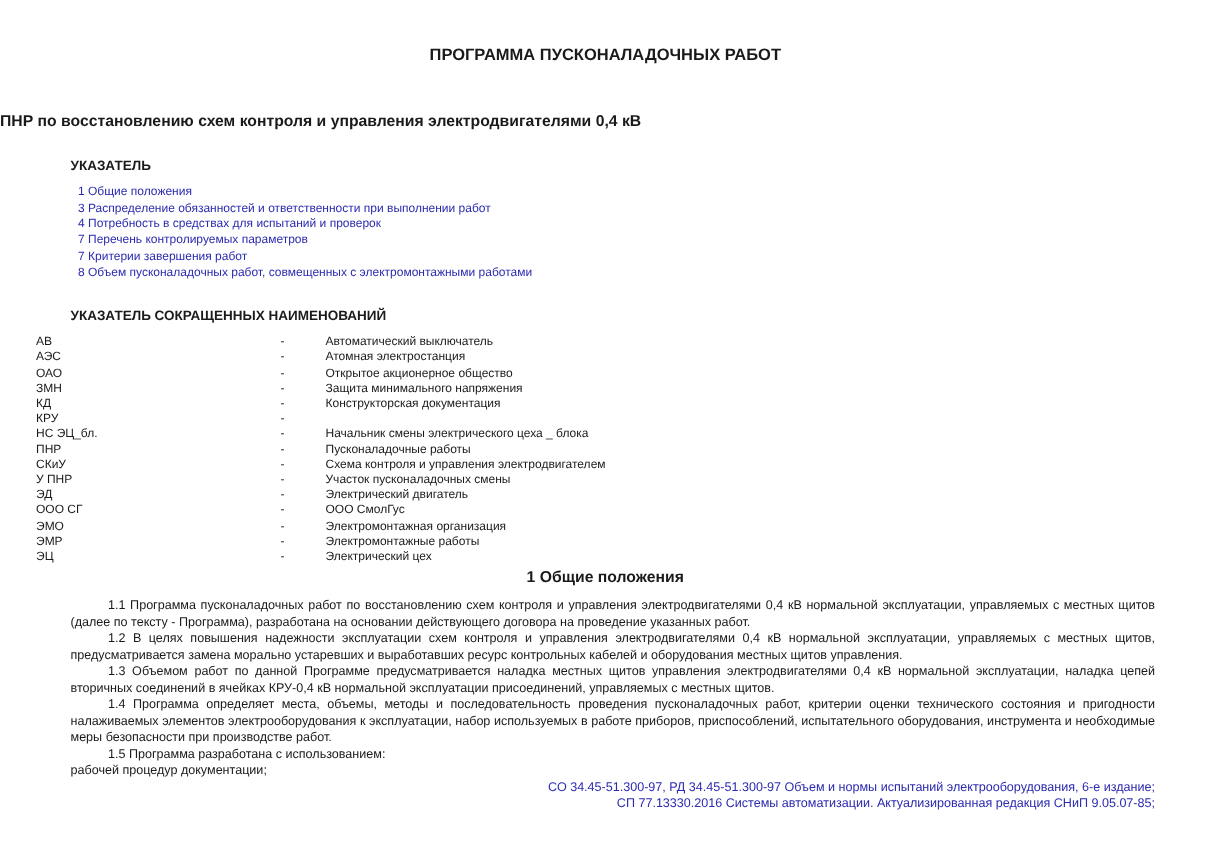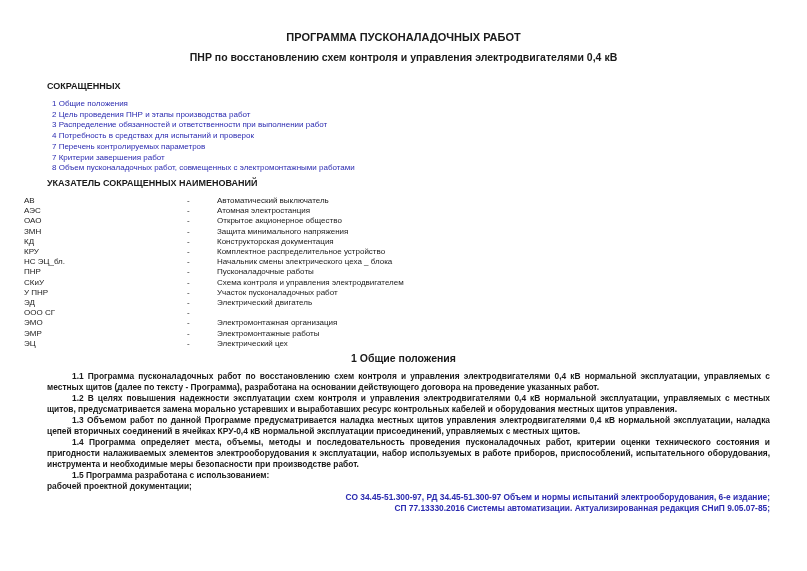--- a/index.html
+++ b/index.html
@@ -14,22 +14,21 @@
     color: #1a1a1a;
   }
   .doc-title {
     padding-top: 31px;
     text-align: center;
     font-weight: bold;
     font-size: 11px;
     line-height: 13px;
   }
   .doc-subtitle {
-    margin-top: 7px;
-    text-align: center;
+    margin-top: 31px;
     font-weight: bold;
     font-size: 10.5px;
     line-height: 12px;
   }
   .contents-heading {
     margin: 18px 0 0 47px;
     font-weight: bold;
     font-size: 9px;
     line-height: 11px;
   }
@@ -37,21 +36,21 @@
     margin: 7px 0 0 52px;
   }
   .toc-item {
     font-size: 8px;
     line-height: 10.7px;
     color: #2b2bb0;
     cursor: pointer;
     white-space: nowrap;
   }
   .abbr-heading {
-    margin: 4px 0 0 47px;
+    margin: 18px 0 0 47px;
     font-weight: bold;
     font-size: 9px;
     line-height: 11px;
   }
   .abbr-table {
     margin: 7px 0 0 24px;
   }
   .abbr-row {
     display: grid;
     grid-template-columns: 163px 30px auto;
@@ -65,38 +64,37 @@
     font-weight: bold;
     font-size: 10.5px;
     line-height: 12px;
   }
   .body-text {
     margin: 7px 37px 0 47px;
     font-size: 8.4px;
     line-height: 11px;
     text-align: justify;
   }
-  .body-text p { margin: 0; font-weight: bold; }
+  .body-text p { margin: 0; }
   .para-numbered { text-indent: 25px; }
   .para-plain { text-indent: 0; }
   .ref-link { color: #2b2bb0; cursor: pointer; text-align: right; }
 </style>
 </head>
 <body>
 
 <div class="page">
 
   <div class="doc-title">ПРОГРАММА ПУСКОНАЛАДОЧНЫХ РАБОТ</div>
   <div class="doc-subtitle">ПНР по восстановлению схем контроля и управления электродвигателями 0,4 кВ</div>
 
-  <div class="contents-heading">СОКРАЩЕННЫХ</div>
+  <div class="contents-heading">УКАЗАТЕЛЬ</div>
 
   <div class="toc">
     <div class="toc-item">1 Общие положения</div>
-    <div class="toc-item">2 Цель проведения ПНР и этапы производства работ</div>
     <div class="toc-item">3 Распределение обязанностей и ответственности при выполнении работ</div>
     <div class="toc-item">4 Потребность в средствах для испытаний и проверок</div>
     <div class="toc-item">7 Перечень контролируемых параметров</div>
     <div class="toc-item">7 Критерии завершения работ</div>
     <div class="toc-item">8 Объем пусконаладочных работ, совмещенных с электромонтажными работами</div>
   </div>
 
   <div class="abbr-heading">УКАЗАТЕЛЬ СОКРАЩЕННЫХ НАИМЕНОВАНИЙ</div>
 
   <div class="abbr-table">
@@ -121,50 +119,50 @@
       <span>Защита минимального напряжения</span>
     </div>
     <div class="abbr-row">
       <span>КД</span>
       <span class="abbr-sep">-</span>
       <span>Конструкторская документация</span>
     </div>
     <div class="abbr-row">
       <span>КРУ</span>
       <span class="abbr-sep">-</span>
-      <span>Комплектное распределительное устройство</span>
     </div>
     <div class="abbr-row">
       <span>НС ЭЦ_бл.</span>
       <span class="abbr-sep">-</span>
       <span>Начальник смены электрического цеха _ блока</span>
     </div>
     <div class="abbr-row">
       <span>ПНР</span>
       <span class="abbr-sep">-</span>
       <span>Пусконаладочные работы</span>
     </div>
     <div class="abbr-row">
       <span>СКиУ</span>
       <span class="abbr-sep">-</span>
       <span>Схема контроля и управления электродвигателем</span>
     </div>
     <div class="abbr-row">
       <span>У ПНР</span>
       <span class="abbr-sep">-</span>
-      <span>Участок пусконаладочных работ</span>
+      <span>Участок пусконаладочных смены</span>
     </div>
     <div class="abbr-row">
       <span>ЭД</span>
       <span class="abbr-sep">-</span>
       <span>Электрический двигатель</span>
     </div>
     <div class="abbr-row">
       <span>ООО СГ</span>
       <span class="abbr-sep">-</span>
+      <span>ООО СмолГус</span>
     </div>
     <div class="abbr-row">
       <span>ЭМО</span>
       <span class="abbr-sep">-</span>
       <span>Электромонтажная организация</span>
     </div>
     <div class="abbr-row">
       <span>ЭМР</span>
       <span class="abbr-sep">-</span>
       <span>Электромонтажные работы</span>
@@ -177,18 +175,18 @@
   </div>
 
   <div class="section-heading">1 Общие положения</div>
 
   <div class="body-text">
     <p class="para-numbered">1.1 Программа пусконаладочных работ по восстановлению схем контроля и управления электродвигателями 0,4 кВ нормальной эксплуатации, управляемых с местных щитов (далее по тексту - Программа), разработана на основании действующего договора на проведение указанных работ.</p>
     <p class="para-numbered">1.2 В целях повышения надежности эксплуатации схем контроля и управления электродвигателями 0,4 кВ нормальной эксплуатации, управляемых с местных щитов, предусматривается замена морально устаревших и выработавших ресурс контрольных кабелей и оборудования местных щитов управления.</p>
     <p class="para-numbered">1.3 Объемом работ по данной Программе предусматривается наладка местных щитов управления электродвигателями 0,4 кВ нормальной эксплуатации, наладка цепей вторичных соединений в ячейках КРУ-0,4 кВ нормальной эксплуатации присоединений, управляемых с местных щитов.</p>
     <p class="para-numbered">1.4 Программа определяет места, объемы, методы и последовательность проведения пусконаладочных работ, критерии оценки технического состояния и пригодности налаживаемых элементов электрооборудования к эксплуатации, набор используемых в работе приборов, приспособлений, испытательного оборудования, инструмента и необходимые меры безопасности при производстве работ.</p>
     <p class="para-numbered">1.5 Программа разработана с использованием:</p>
-    <p class="para-plain">рабочей проектной документации;</p>
+    <p class="para-plain">рабочей процедур документации;</p>
     <p class="para-plain ref-link">СО 34.45-51.300-97, РД 34.45-51.300-97 Объем и нормы испытаний электрооборудования, 6-е издание;</p>
     <p class="para-plain ref-link">СП 77.13330.2016 Системы автоматизации. Актуализированная редакция СНиП 9.05.07-85;</p>
   </div>
 
 </div>
 
 </body></html>

